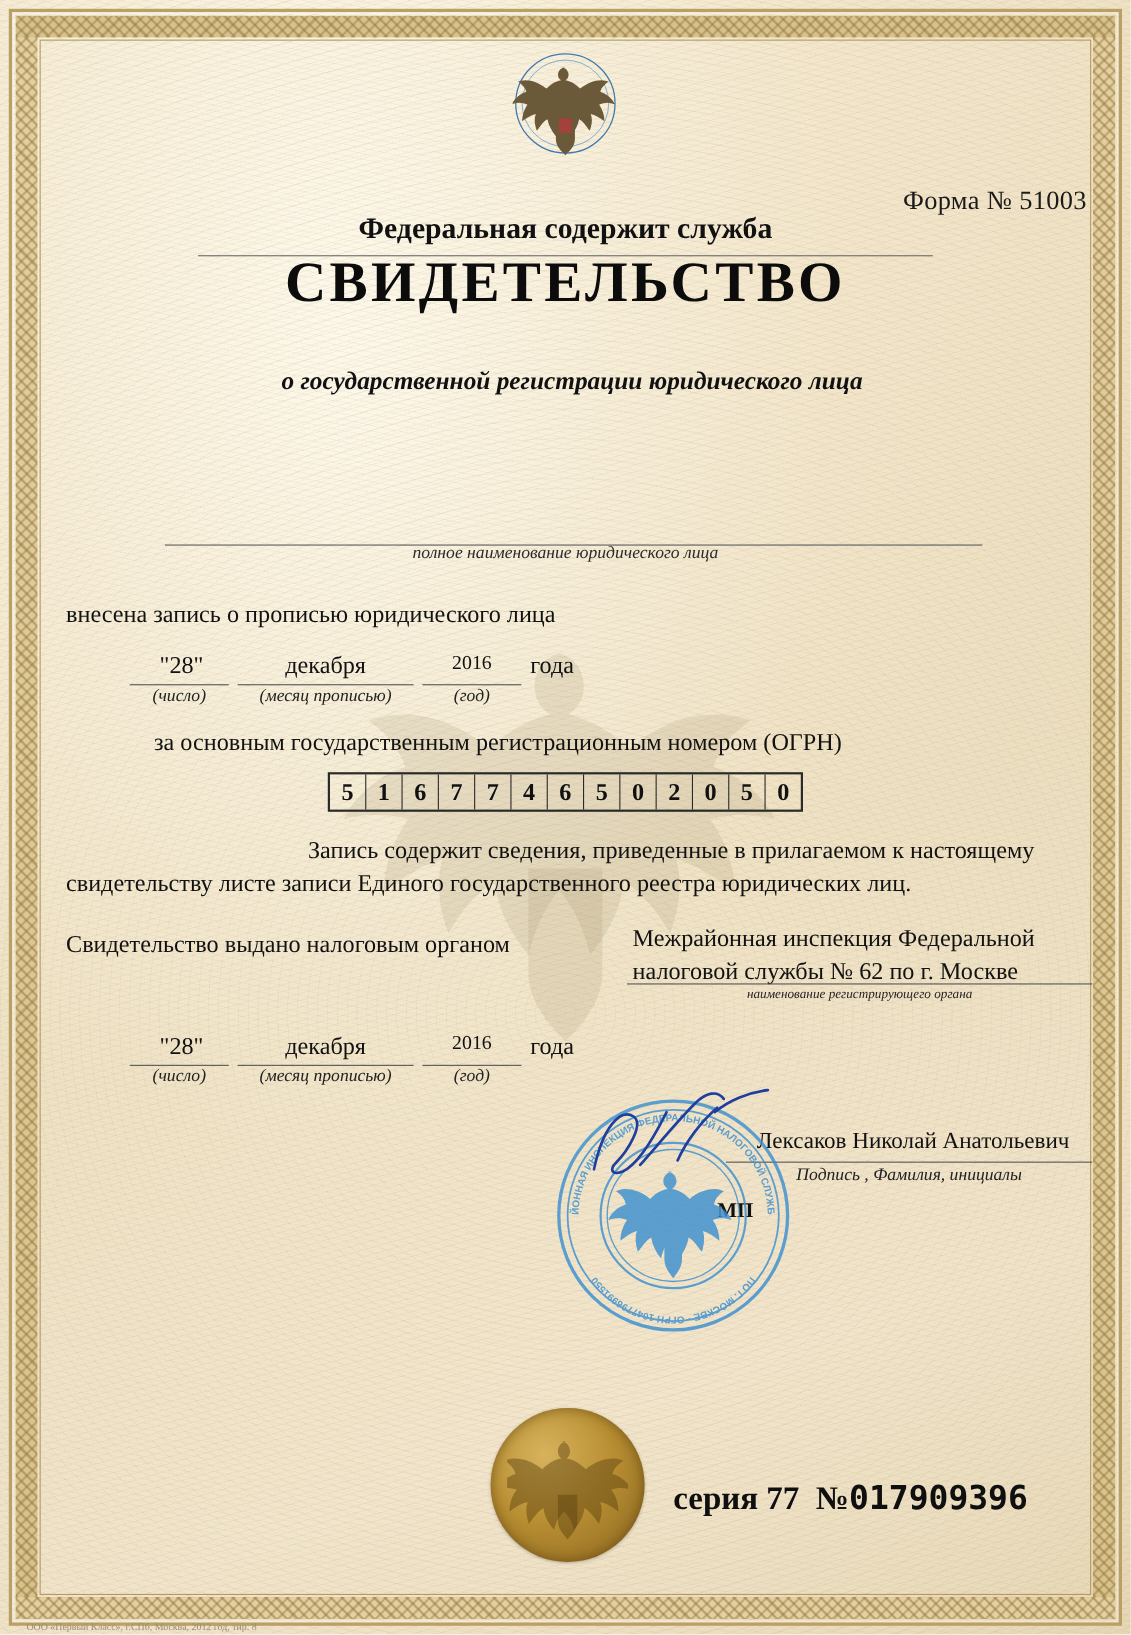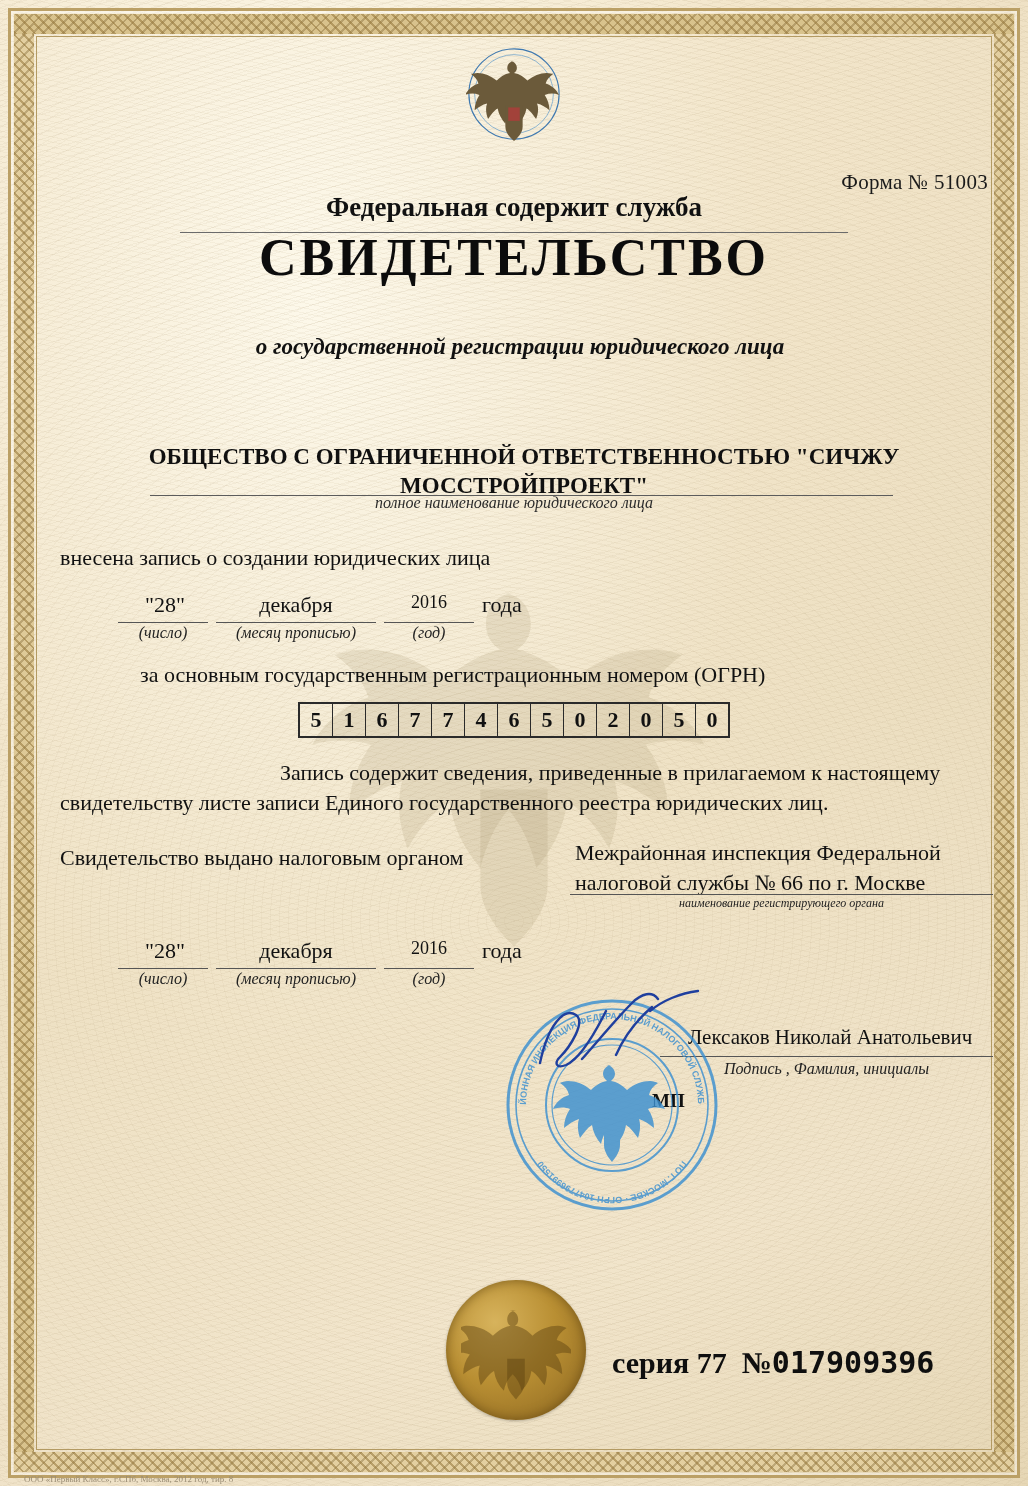--- a/index.html
+++ b/index.html
@@ -84,21 +84,21 @@
     top: 46px;
     transform: translateX(-50%);
     width: 96px;
     height: 96px;
   }
 
   .form-no {
     position: absolute;
     right: 40px;
     top: 170px;
-    font-size: 21px;
+    font-size: 24px;
     letter-spacing: 0.3px;
     color: #1a1a1a;
     white-space: nowrap;
   }
 
   .fts-title {
     position: absolute;
     left: 0; right: 0;
     top: 192px;
     text-align: center;
@@ -417,25 +417,24 @@
 
     <div class="form-no">Форма  № 51003</div>
 
     <div class="fts-title">Федеральная содержит служба</div>
     <div class="fts-rule"></div>
 
     <div class="main-title">СВИДЕТЕЛЬСТВО</div>
     <div class="subtitle">о государственной регистрации юридического лица</div>
 
 
-    <div class="org-name">ОБЩЕСТВО С ОГРАНИЧЕННОЙ ОТВЕТСТВЕННОСТЬЮ "СИЧЖУ МОССТРОЙПРОЕКТ"</div>
     <div class="org-underline"></div>
     <div class="caption-org">полное наименование юридического лица</div>
 
-    <div class="para2">внесена запись о создании юридических лица</div>
+    <div class="para2">внесена запись о прописью юридического лица</div>
 
     <div class="daterow1 dr">
       <div class="day">"28"</div>
       <div class="day-line"></div>
       <div class="day-cap">(число)</div>
 
       <div class="month">декабря</div>
       <div class="month-line"></div>
       <div class="month-cap">(месяц прописью)</div>
 
@@ -460,21 +459,21 @@
         <div class="cell">0</div>
         <div class="cell">2</div>
         <div class="cell">0</div>
         <div class="cell">5</div>
         <div class="cell">0</div>
       </div>
 
     <div class="para4">Запись содержит сведения, приведенные в прилагаемом к настоящему свидетельству листе записи Единого государственного реестра юридических лиц.</div>
 
     <div class="issued-label">Свидетельство выдано налоговым органом</div>
-    <div class="issued-value">Межрайонная инспекция Федеральной налоговой службы № 66 по г. Москве</div>
+    <div class="issued-value">Межрайонная инспекция Федеральной налоговой службы № 62 по г. Москве</div>
     <div class="issued-line"></div>
     <div class="issued-cap">наименование регистрирующего органа</div>
 
     <div class="daterow2 dr">
       <div class="day">"28"</div>
       <div class="day-line"></div>
       <div class="day-cap">(число)</div>
 
       <div class="month">декабря</div>
       <div class="month-line"></div>

